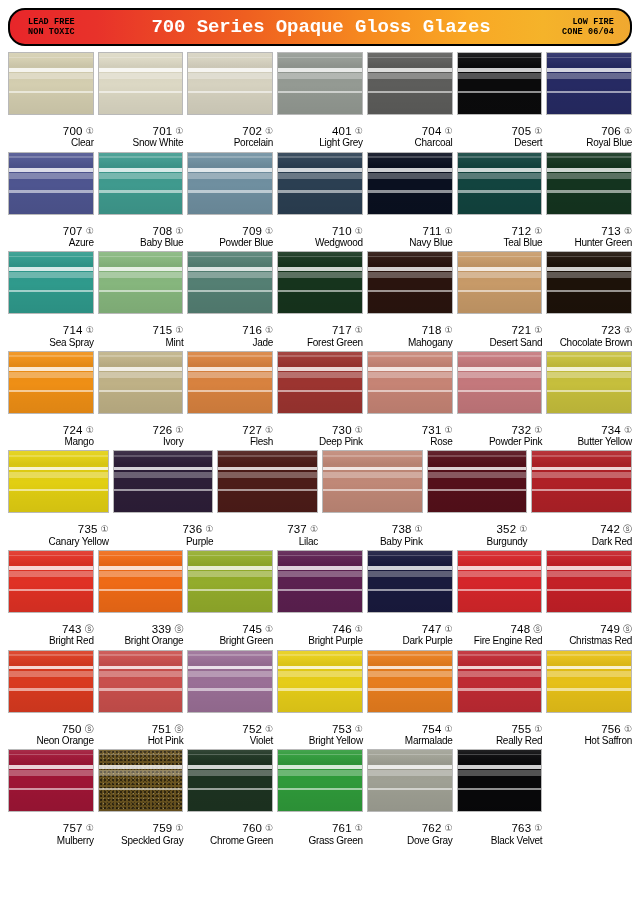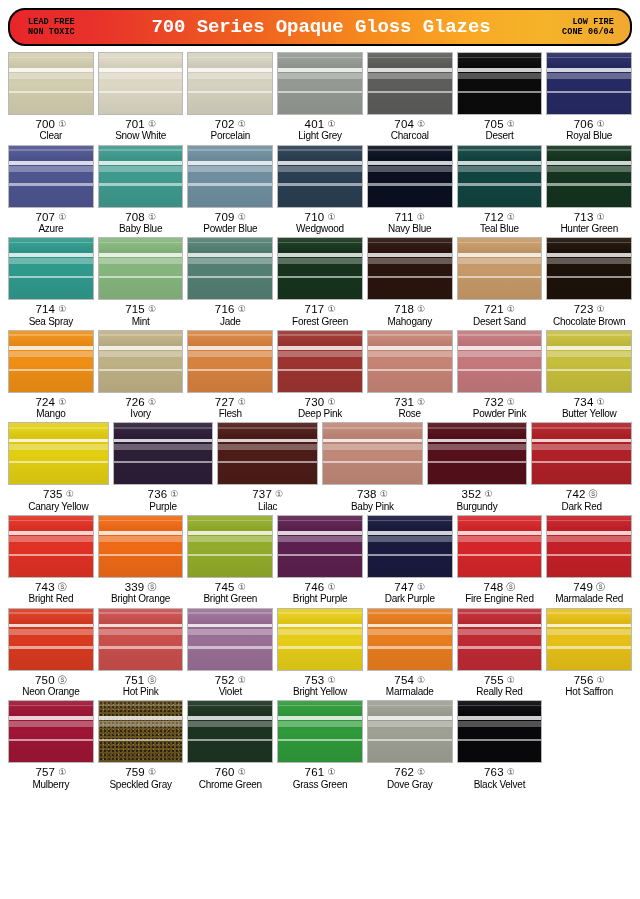--- a/index.html
+++ b/index.html
@@ -126,22 +126,22 @@
     position: absolute; left:0; right:0; top:0; bottom:0;
     background-image:
       radial-gradient(rgba(0,0,0,0.55) 0.8px, transparent 1px),
       radial-gradient(rgba(255,255,255,0.30) 0.7px, transparent 1px),
       radial-gradient(rgba(0,0,0,0.35) 0.6px, transparent 1px);
     background-size: 4px 4px, 5px 5px, 3px 3px;
     background-position: 0 0, 2px 1px, 1px 3px;
   }
 
   .caption {
-    text-align: center;
-    padding-top: 3px;
+    text-align: right;
+    padding-top: 10px;
   }
   .cap-line1 {
     font-size: 11.5px;
     color: #000000;
     white-space: nowrap;
     line-height: 1.08;
   }
   .cap-num { letter-spacing: 0.2px; }
   .cap-icon {
     font-size: 9px;
@@ -709,21 +709,21 @@
       <div class="cell">
         <div class="swatch" style="background: rgb(196, 32, 39);">
           <div class="gloss shade"></div>
           <div class="hl4"></div>
           <div class="hl2"></div>
           <div class="hl1"></div>
           <div class="hl3"></div>
         </div>
         <div class="caption">
           <div class="cap-line1"><span class="cap-num">749</span><span class="cap-icon">ⓢ</span></div>
-          <div class="cap-line2">Marmalade Red</div>
+          <div class="cap-line2">Christmas Red</div>
         </div>
       </div>
     </div>
     <div class="row">
       <div class="cell">
         <div class="swatch" style="background: rgb(217, 58, 32);">
           <div class="gloss shade"></div>
           <div class="hl4"></div>
           <div class="hl2"></div>
           <div class="hl1"></div>

